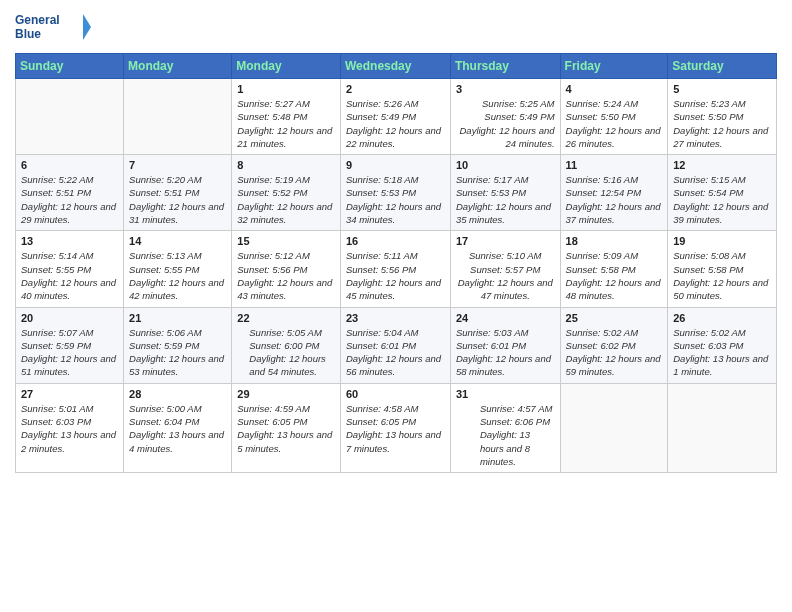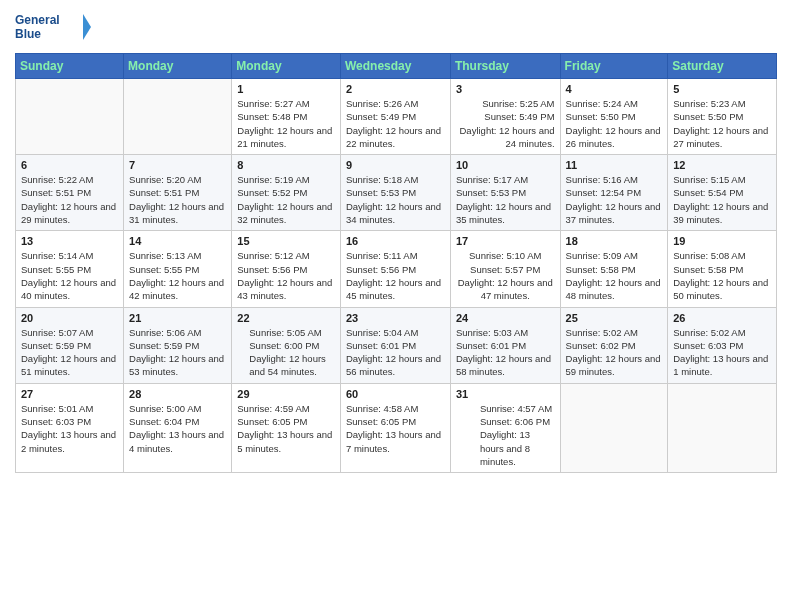--- a/index.html
+++ b/index.html
@@ -70,20 +70,21 @@
       font-size: 11px;
       font-weight: bold;
       color: #222;
       display: block;
       margin-bottom: 2px;
     }
     .day-info {
       font-size: 9.5px;
       color: #333;
       line-height: 1.4;
+      font-style: italic;
     }
     .empty-cell {
       background: #f9f9f9 !important;
     }
   </style>
 </head>
 <body>
 
 <div class="page">
   <div class="header">

